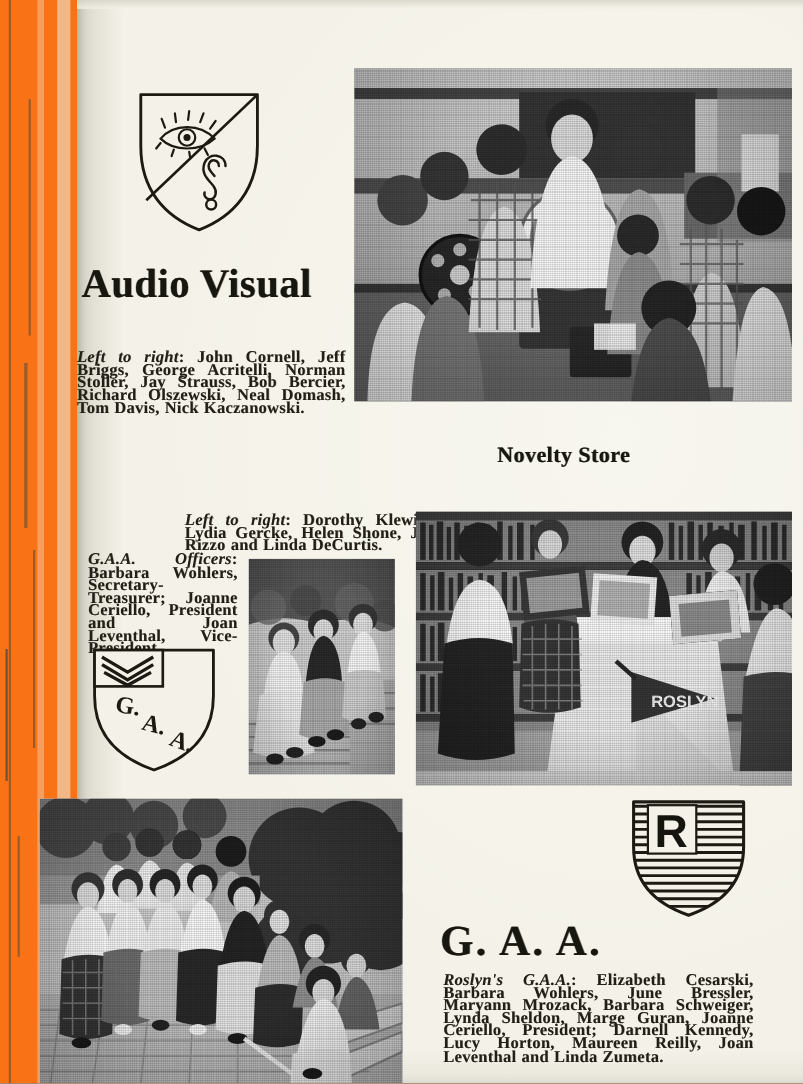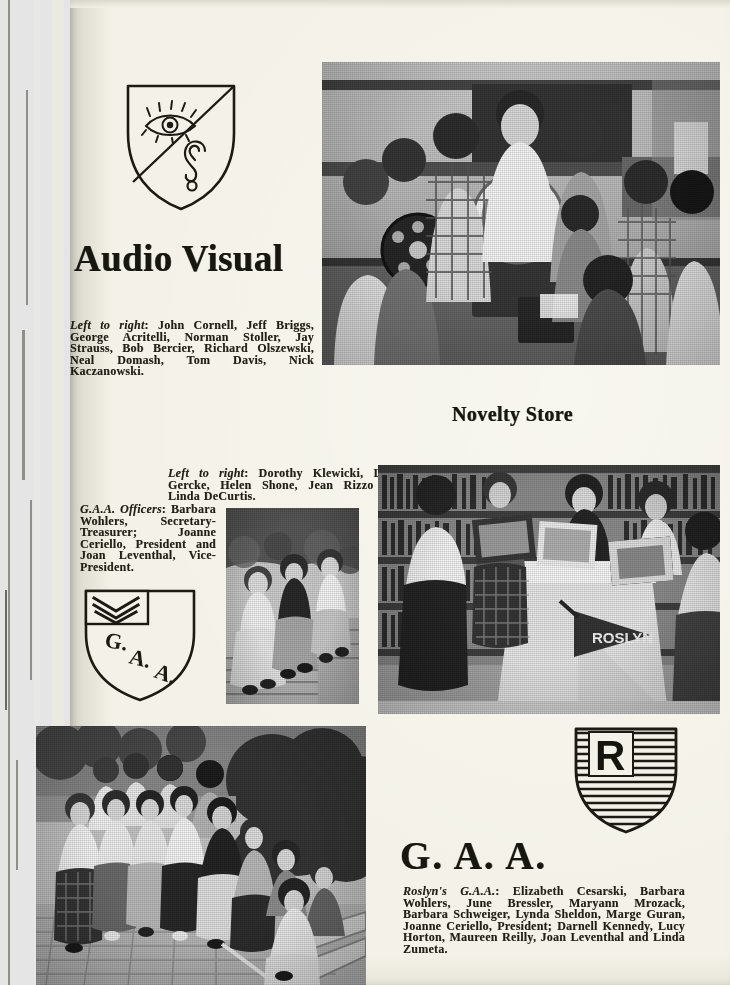--- a/index.html
+++ b/index.html
@@ -1,18 +1,18 @@
 <!DOCTYPE html>
 <html><head>
 <meta charset="utf-8">
 <style>
   html,body{margin:0;padding:0;background:#6f6f68;}
   body{width:730px;height:985px;overflow:hidden;font-family:"Liberation Serif",serif;}
 
-  .scan{position:relative;width:730px;height:985px;overflow:hidden;background:#e5e5e5;}
+  .scan{position:relative;width:730px;height:985px;overflow:hidden;background:#f97316;}
 
   
   .gutter{position:absolute;left:0;top:0;width:70px;height:985px;
     background:linear-gradient(90deg,
       #cfcec2 0px,#b9b8ab 3px,#8e8d80 6px,#6e6d61 9px,
       #9a998c 12px,#c3c2b5 16px,#dedcd0 20px,#aeac9f 24px,
       #7e7d71 28px,#a8a69a 32px,#d3d1c5 36px,#e8e6da 41px,
       #bcbaae 45px,#8f8e82 49px,#b5b3a7 53px,#ddd b 58px,
       #e9e7db 62px,#f0eee2 70px);
   }
@@ -35,21 +35,21 @@
   
   .abs{position:absolute;}
 
   
   .hd{font-family:"Liberation Serif",serif;font-weight:bold;color:#17160f;
       letter-spacing:.4px;line-height:1;
       text-shadow:.6px 0 0 rgba(20,18,12,.55), -.4px .4px 0 rgba(20,18,12,.30);}
 
   
   .cap{font-family:"Liberation Serif",serif;color:#211f16;
-       font-size:12px;line-height:11.6px;text-align:justify;
+       font-size:15px;line-height:11.6px;text-align:justify;
        letter-spacing:.25px;word-spacing:.6px;
        text-shadow:.35px 0 0 rgba(25,22,15,.40);}
   .cap i{font-style:italic;font-weight:bold;}
   .cap b{font-weight:bold;}
 
   
   .photo{position:absolute;overflow:hidden;background:#b9b9b4;
     filter:grayscale(1) contrast(1.06);}
   .photo .grain{position:absolute;inset:0;
     background-image:

